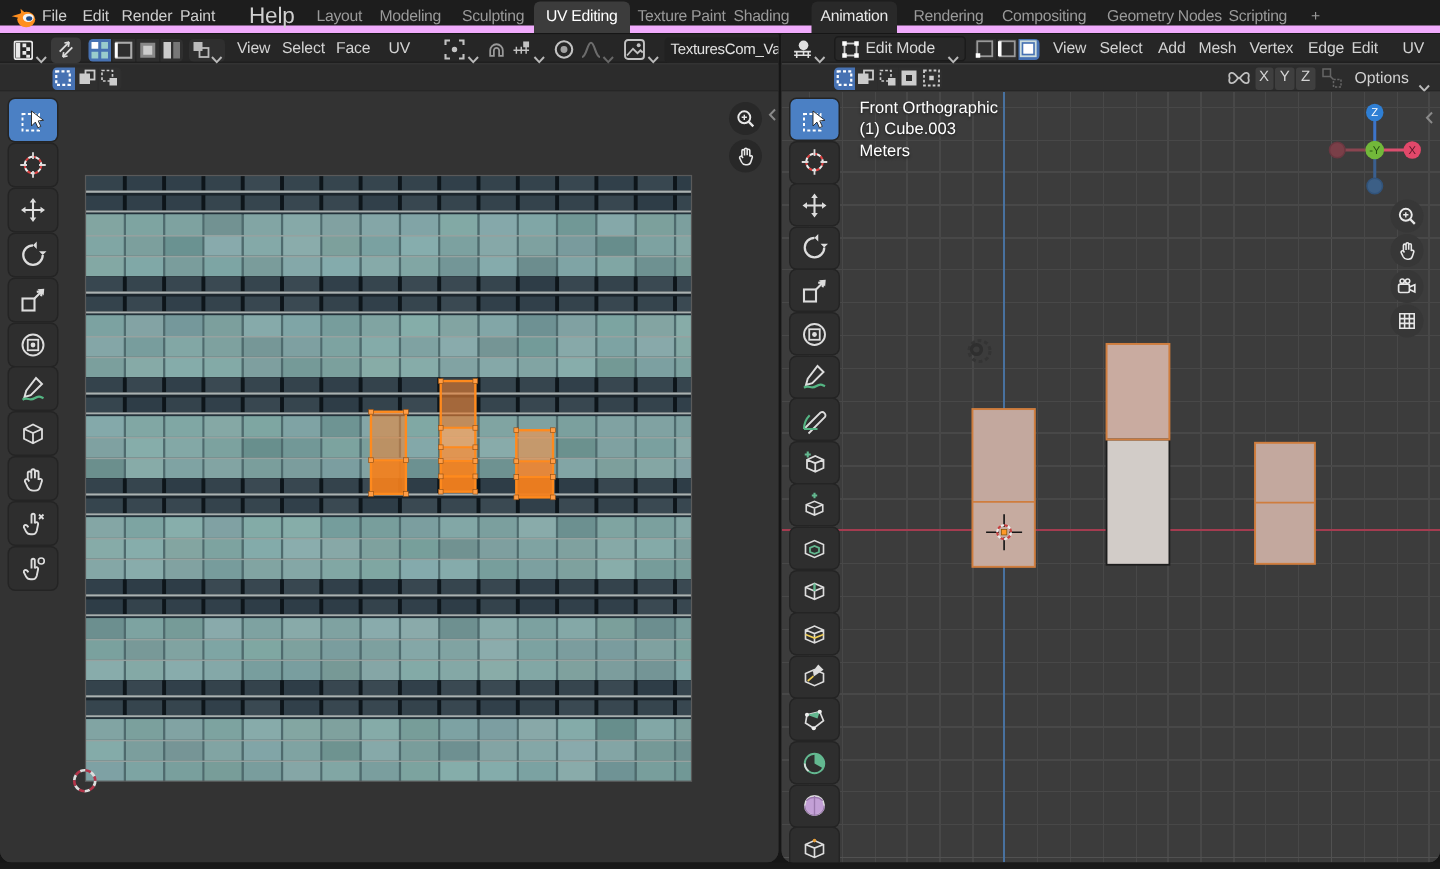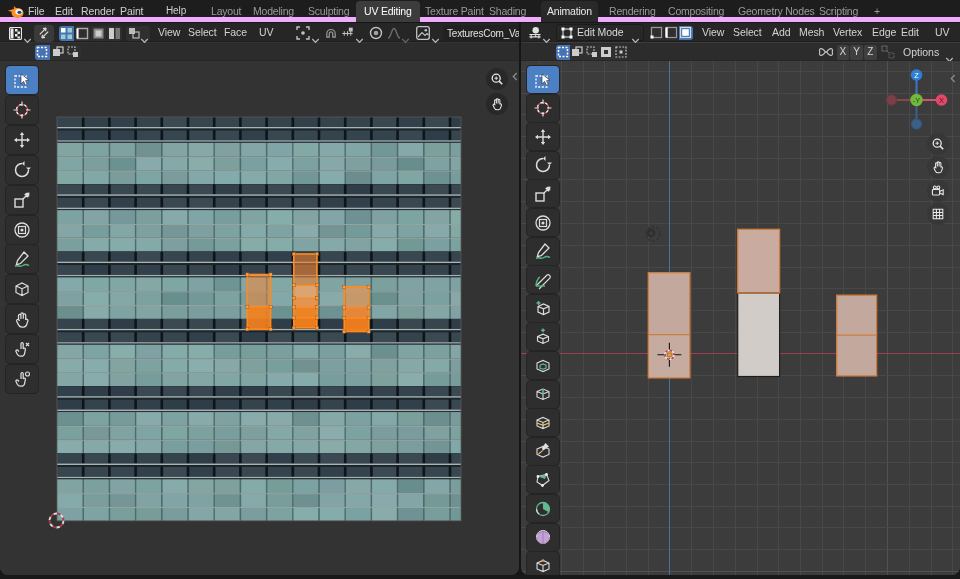--- a/index.html
+++ b/index.html
@@ -5,21 +5,21 @@
       <path d="M1 8.5 L11 5.5 L15 9 L7 10 Z" fill="#ff8f1f"></path>
       <path d="M9 2 L14 6.5 L9.5 7.5 Z" fill="#ff8f1f"></path>
       <ellipse cx="14" cy="11.5" rx="8" ry="6.8" fill="#ff8f1f"></ellipse>
       <ellipse cx="15.8" cy="10" rx="4.8" ry="3.7" fill="#f4f4f4"></ellipse>
       <ellipse cx="16.6" cy="10.6" rx="2.7" ry="2.1" fill="#1f4a85"></ellipse>
     </svg>
     <span class="r" style="left:28px;top:0;height:22px;line-height:22px;font-size:10.5px;letter-spacing:-0.1px;color:#cfcfcf">File</span>
     <span class="r" style="left:55px;top:0;height:22px;line-height:22px;font-size:10.5px;letter-spacing:-0.1px;color:#cfcfcf">Edit</span>
     <span class="r" style="left:81px;top:0;height:22px;line-height:22px;font-size:10.5px;letter-spacing:-0.1px;color:#cfcfcf">Render</span>
     <span class="r" style="left:120px;top:0;height:22px;line-height:22px;font-size:10.5px;letter-spacing:-0.1px;color:#cfcfcf">Paint</span>
-    <span class="r" style="left:166px;top:0;height:24px;line-height:22px;font-size:10px;letter-spacing:-0.1px;color:#cfcfcf">Help</span>
+    <span class="r" style="left:166px;top:0;height:24px;line-height:22px;font-size:15px;letter-spacing:-0.1px;color:#cfcfcf">Help</span>
     <span class="r" style="left:211px;top:0;height:22px;line-height:22px;font-size:10.5px;letter-spacing:-0.2px;color:#9a9a9a">Layout</span>
     <span class="r" style="left:253px;top:0;height:22px;line-height:22px;font-size:10.5px;letter-spacing:-0.2px;color:#9a9a9a">Modeling</span>
     <span class="r" style="left:308px;top:0;height:20px;line-height:22px;font-size:10.5px;letter-spacing:-0.2px;color:#9a9a9a">Sculpting</span>
     <span class="r" style="left:356px;top:1px;height:21px;line-height:21px;padding:0 8px;font-size:10.5px;letter-spacing:-0.2px;color:#ffffff;background:#3c3c3c;border-radius:4px 4px 0 0">UV Editing</span>
     <span class="r" style="left:425px;top:0;height:22px;line-height:22px;font-size:10.5px;letter-spacing:-0.2px;color:#9a9a9a">Texture Paint</span>
     <span class="r" style="left:489px;top:0;height:22px;line-height:22px;font-size:10.5px;letter-spacing:-0.2px;color:#9a9a9a">Shading</span>
     <span class="r" style="left:541px;top:1px;height:21px;line-height:21px;padding:0 6px;font-size:10.5px;letter-spacing:-0.2px;color:#e8e8e8;background:#292929;border-radius:4px 4px 0 0">Animation</span>
     <span class="r" style="left:609px;top:0;height:22px;line-height:22px;font-size:10.5px;letter-spacing:-0.2px;color:#9a9a9a">Rendering</span>
     <span class="r" style="left:668px;top:0;height:22px;line-height:22px;font-size:10.5px;letter-spacing:-0.2px;color:#9a9a9a">Compositing</span>
     <span class="r" style="left:738px;top:0;height:22px;line-height:22px;font-size:10.5px;letter-spacing:-0.2px;color:#9a9a9a">Geometry Nodes</span>
@@ -987,20 +987,21 @@
         <line x1="395.5" y1="39" x2="420.5" y2="39" stroke="#d94f6e" stroke-width="2"></line>
         <circle cx="395.5" cy="14" r="5.8" fill="#2f7fd4"></circle>
         <text x="395.5" y="16.5" font-size="7.5" fill="#fff" text-anchor="middle" font-family="Liberation Sans">Z</text>
         <circle cx="395.5" cy="63" r="5.2" fill="#3c5f86" stroke="#31537a" stroke-width="1"></circle>
         <circle cx="370.5" cy="39" r="5.2" fill="#7a3f48" stroke="#6a3740" stroke-width="1"></circle>
         <circle cx="420.5" cy="39" r="5.8" fill="#e2486a"></circle>
         <text x="420.5" y="41.7" font-size="7.5" fill="#5a1628" text-anchor="middle" font-family="Liberation Sans">X</text>
         <circle cx="395.5" cy="39" r="6.2" fill="#72b83a"></circle>
         <text x="395.5" y="41.7" font-size="7.5" fill="#234d10" text-anchor="middle" font-family="Liberation Sans">-Y</text>
       </svg>
+      <div class="r" style="left:52px;top:4px;font-size:11px;color:#ffffff;line-height:14.4px;text-shadow:0 1px 2px rgba(0,0,0,0.6)">Front Orthographic<br>(1) Cube.003<br>Meters</div>
       <div style="position:absolute;left:6px;top:5.0px;width:32px;height:27px;background:#4b80c4;border-radius:4px;display:flex;align-items:center;justify-content:center;box-shadow:0 0 0 1px #242424">
         <svg width="20" height="20" viewBox="0 0 20 20">
           <rect x="3" y="6" width="11" height="11" fill="none" stroke="#fff" stroke-width="1.3" stroke-dasharray="2,1.6"></rect>
           <path d="M9 4 L9 14 L11.6 11.4 L13.3 15.2 L15.2 14.3 L13.5 10.6 L17 10.2 Z" fill="#fff" stroke="#222" stroke-width="0.6"></path>
         </svg>
       </div>
       <div style="position:absolute;left:6px;top:33.6px;width:32px;height:27px;background:#2e2e2e;border-radius:4px;display:flex;align-items:center;justify-content:center;box-shadow:0 0 0 1px #242424">
         <svg width="20" height="20" viewBox="0 0 20 20">
           <circle cx="10" cy="10" r="5.5" fill="none" stroke="#d44" stroke-width="1.4" stroke-dasharray="2.6,2.4"></circle>
           <circle cx="10" cy="10" r="5.5" fill="none" stroke="#eee" stroke-width="1.4" stroke-dasharray="2.6,2.4" stroke-dashoffset="2.5"></circle>

